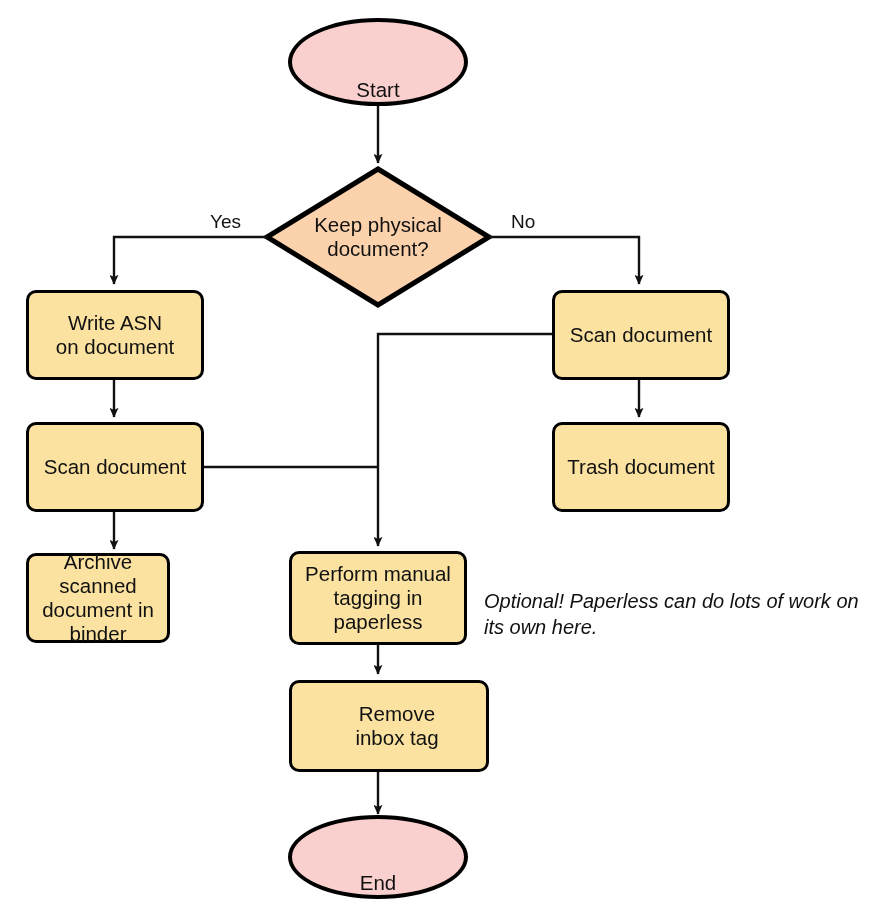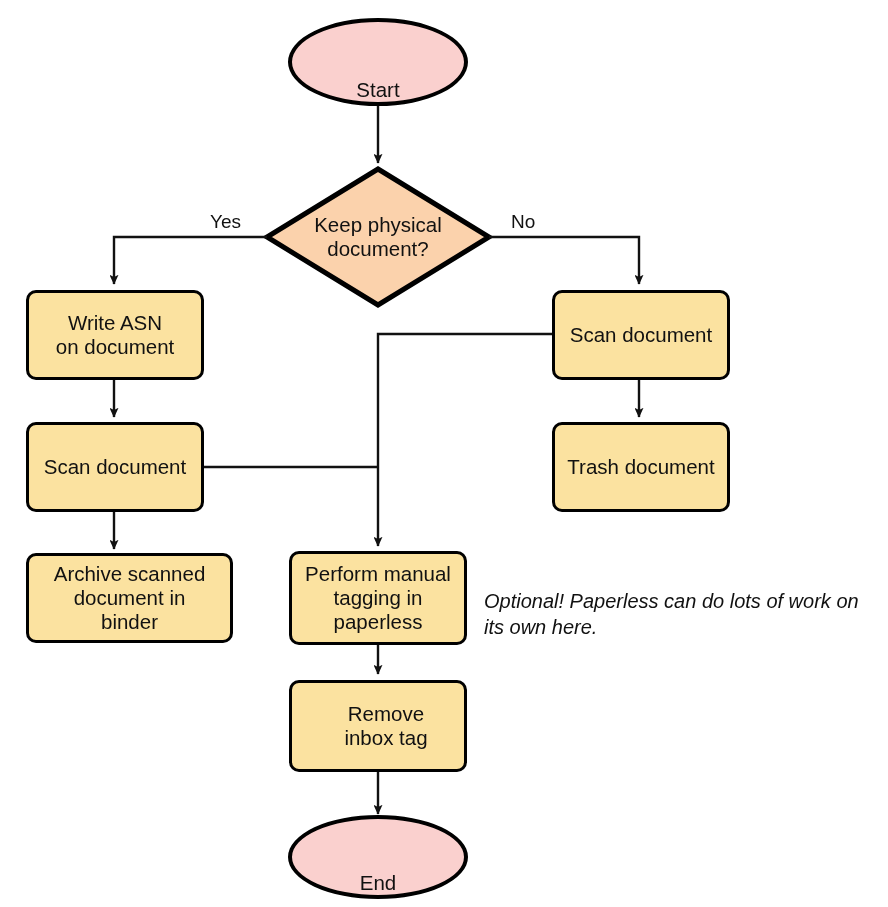--- a/index.html
+++ b/index.html
@@ -123,41 +123,41 @@
 
   <div class="node node-process" style="left:26px; top:290px; width:178px; height:90px;">
     <span>Write ASN
 on document</span>
   </div>
 
   <div class="node node-process" style="left:26px; top:422px; width:178px; height:90px;">
     <span>Scan document</span>
   </div>
 
-  <div class="node node-process" style="left:26px; top:553px; width:207px; height:90px;">
+  <div class="node node-process" style="left:26px; top:553px; width:144px; height:90px;">
     <span>Archive scanned
 document in
 binder</span>
   </div>
 
   <div class="node node-process" style="left:552px; top:290px; width:178px; height:90px;">
     <span>Scan document</span>
   </div>
 
   <div class="node node-process" style="left:552px; top:422px; width:178px; height:90px;">
     <span>Trash document</span>
   </div>
 
   <div class="node node-process" style="left:289px; top:551px; width:178px; height:94px;">
     <span>Perform manual
 tagging in
 paperless</span>
   </div>
 
-  <div class="node node-process" style="left:289px; top:680px; width:178px; height:92px;padding-left:16px;">
+  <div class="node node-process" style="left:289px; top:680px; width:200px; height:92px;padding-left:16px;">
     <span>Remove
 inbox tag</span>
   </div>
 
   <div class="node node-terminal" style="left:288px; top:815px; width:180px; height:84px;">
     <span>End</span>
   </div>
 
   <div class="annotation" style="left:484px; top:588px; width:400px;">Optional! Paperless can do lots of work on
 its own here.</div>

